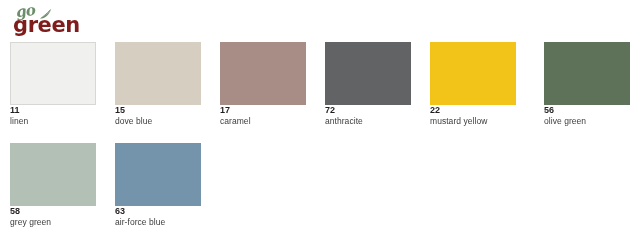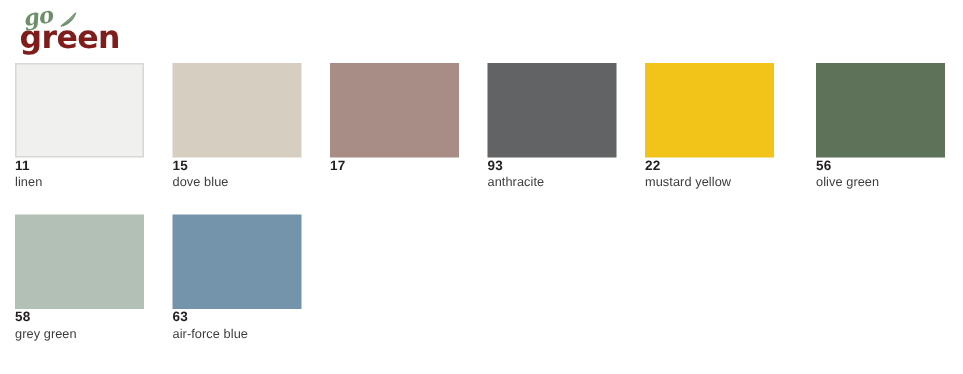--- a/index.html
+++ b/index.html
@@ -118,24 +118,25 @@
       <div class="name">linen</div>
     </div>
     <div class="swatch-item" style="left:115px;">
       <div class="chip" style="background:#d6cfc1;"></div>
       <div class="code">15</div>
       <div class="name">dove blue</div>
     </div>
     <div class="swatch-item" style="left:220px;">
       <div class="chip" style="background:#a88c86;"></div>
       <div class="code">17</div>
+      <div class="name">caramel</div>
     </div>
     <div class="swatch-item" style="left:325px;">
       <div class="chip" style="background:#616365;"></div>
-      <div class="code">93</div>
+      <div class="code">72</div>
       <div class="name">anthracite</div>
     </div>
     <div class="swatch-item" style="left:430px;">
       <div class="chip" style="background:#f2c41a;"></div>
       <div class="code">22</div>
       <div class="name">mustard yellow</div>
     </div>
     <div class="swatch-item" style="left:512px;padding-left:32px;">
       <div class="chip" style="background:#5e7159;"></div>
       <div class="code">56</div>

